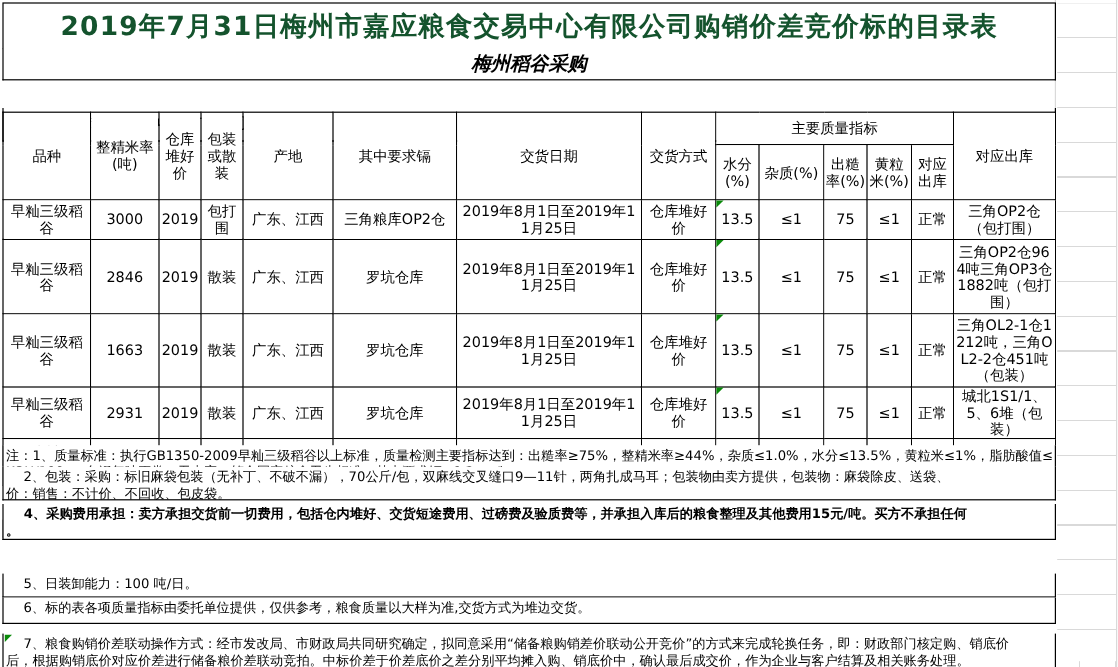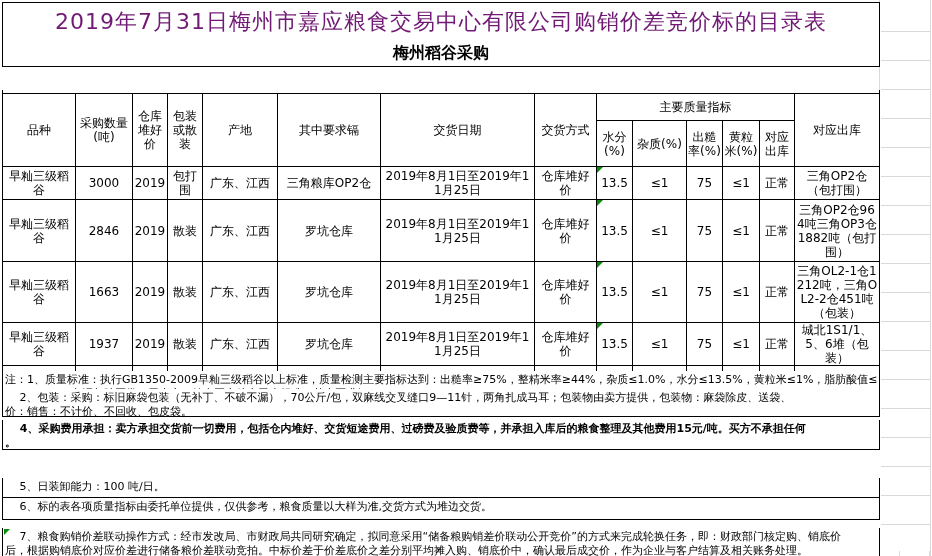--- a/index.html
+++ b/index.html
@@ -2,22 +2,22 @@
 <html><head>
 <meta charset="utf-8">
 <style>
   html,body{margin:0;padding:0;background:#fff;}
   #sheet{position:relative;width:932px;height:556px;background:#fff;overflow:hidden;
          font-family:"DejaVu Sans",sans-serif;color:#000;}
   .abs{position:absolute;box-sizing:border-box;}
   
   .tbox{left:2px;width:878px;border:1px solid #000;background:#fff;
         display:flex;align-items:center;justify-content:center;text-align:center;}
-  #title{top:2px;height:39px;color:#701a75;font-weight:normal;font-size:22px;letter-spacing:1px;}
-  #subtitle{top:40px;height:27px;border-top:none;font-weight:bold;font-size:16px;}
+  #title{top:2px;height:39px;color:#14532d;font-weight:bold;font-size:22px;letter-spacing:1px;}
+  #subtitle{top:40px;height:27px;border-top:none;font-weight:bold;font-size:16px;font-style:italic;}
   #unitrow{top:66px;height:28px;border-top:none;justify-content:flex-start;
            font-size:12.5px;padding-left:3px;margin-top:24px;}
   
   table{border-collapse:collapse;table-layout:fixed;position:absolute;left:2px;top:93px;}
   td{border:1px solid #000;text-align:center;vertical-align:middle;font-size:12px;
      line-height:14px;padding:0 1px;word-break:break-all;position:relative;background:#fff;}
   
   .note{left:2px;width:878px;border:1px solid #000;border-top:none;background:#fff;overflow:visible;}
   .note .txt{position:absolute;left:2px;top:2px;width:926px;white-space:pre-wrap;
              font-size:11px;line-height:14px;text-align:left;word-break:break-all;}
@@ -66,21 +66,21 @@
       <col style="width:36px">
         <col style="width:54px">
         <col style="width:36px">
         <col style="width:37px">
       <col style="width:35px">
         <col style="width:85px">
     </colgroup>
     <tbody>
         <tr style="height:27px">
       <td rowspan="2">品种</td>
-      <td rowspan="2">采购数量(吨)</td>
+      <td rowspan="2">整精米率(吨)</td>
       <td rowspan="2">仓库堆好价</td>
       <td rowspan="2">包装或散装</td>
       <td rowspan="2">产地</td>
       <td rowspan="2">其中要求镉</td>
       <td rowspan="2">交货日期</td>
       <td rowspan="2">交货方式</td>
       <td colspan="5">主要质量指标</td>
       <td rowspan="2">对应出库</td>
     </tr>
     <tr style="height:46px">
@@ -134,21 +134,21 @@
       <td>仓库堆好价</td>
       <td><i class="flag"></i><span>13.5</span></td>
       <td>≤1</td>
       <td>75</td>
       <td>≤1</td>
       <td>正常</td>
       <td>三角OL2-1仓1212吨，三角OL2-2仓451吨（包装）</td>
     </tr>
     <tr style="height:27px">
       <td>早籼三级稻谷</td>
-      <td>1937</td>
+      <td>2931</td>
       <td>2019</td>
       <td>散装</td>
       <td>广东、江西</td>
       <td>罗坑仓库</td>
       <td>2019年8月1日至2019年11月25日</td>
       <td>仓库堆好价</td>
       <td><i class="flag"></i><span>13.5</span></td>
       <td>≤1</td>
       <td>75</td>
       <td>≤1</td>

